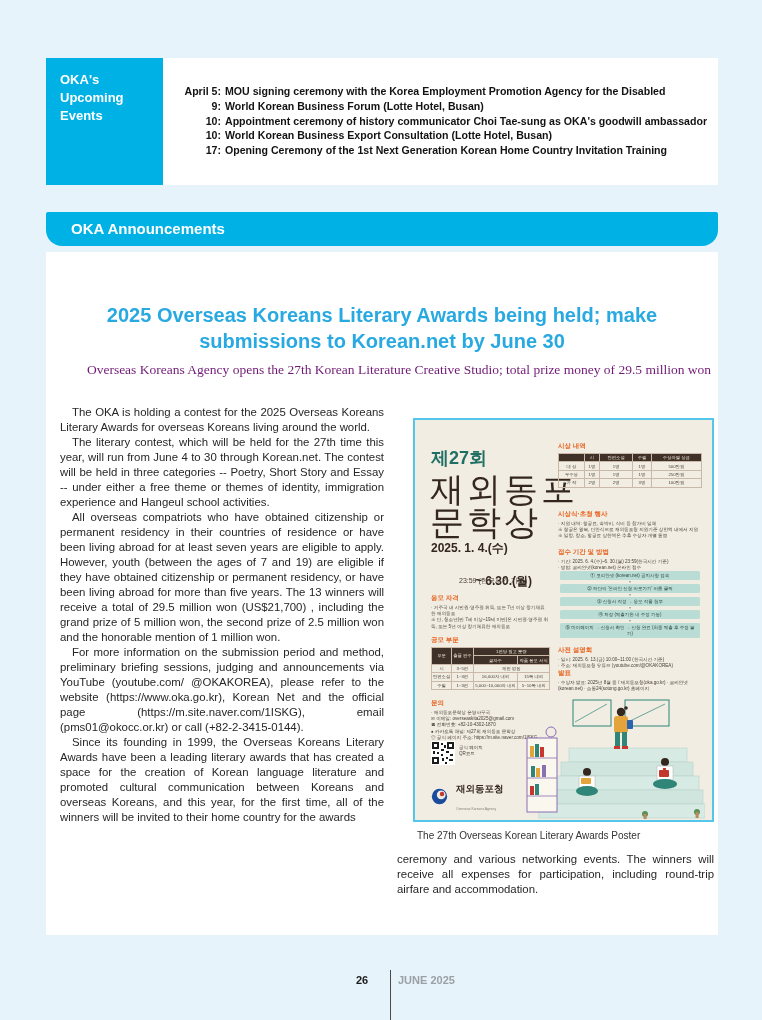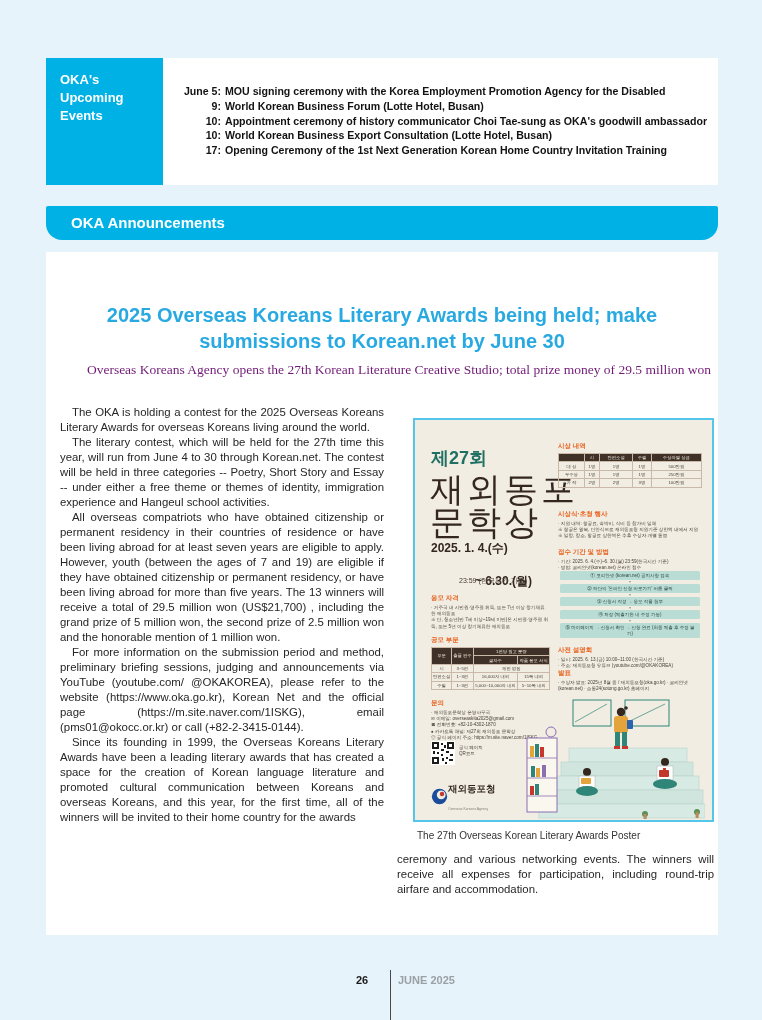--- a/index.html
+++ b/index.html
@@ -8,21 +8,21 @@
 
   
   .events-blue{position:absolute;left:46px;top:58px;width:117px;height:127px;background:#00b1e6;box-sizing:border-box;padding:13px 0 0 14px;}
   .events-blue .t{color:#fff;font-size:13px;font-weight:700;line-height:18px;white-space:pre-line;}
   .events-white{position:absolute;left:163px;top:58px;width:555px;height:127px;background:#fff;box-sizing:border-box;padding:26px 0 0 10px;}
   .ev-line{display:flex;font-size:10.6px;font-weight:700;color:#121212;line-height:14.8px;}
   .ev-pre{width:48px;text-align:right;flex:none;}
   .ev-txt{margin-left:4px;}
 
   
-  .banner{position:absolute;left:46px;top:206px;width:672px;height:34px;background:#00b1e6;border-radius:2px 2px 16px 16px;box-sizing:border-box;color:#fff;font-size:15px;font-weight:700;line-height:34px;padding-left:25px;}
+  .banner{position:absolute;left:46px;top:212px;width:672px;height:34px;background:#00b1e6;border-radius:2px 2px 16px 16px;box-sizing:border-box;color:#fff;font-size:15px;font-weight:700;line-height:34px;padding-left:25px;}
   .content{position:absolute;left:46px;top:252px;width:672px;height:683px;background:#fff;}
 
   .headline{position:absolute;left:0;top:50px;width:100%;text-align:center;color:#29a9e1;font-size:20px;font-weight:700;line-height:26px;}
   .subheadline{position:absolute;left:17px;top:110px;width:100%;text-align:center;font-family:"Liberation Serif",serif;font-size:13.5px;color:#701a75;}
 
   .col-left{position:absolute;left:14px;top:153px;width:324px;}
   .col-left p{margin:0;font-size:11.4px;line-height:15px;color:#262626;text-align:justify;text-indent:12px;}
   .caption{position:absolute;left:371px;top:578px;font-size:10px;color:#333;}
   .col-right-p{position:absolute;left:351px;top:600px;width:317px;font-size:11.4px;line-height:15px;color:#262626;text-align:justify;margin:0;}
 
@@ -53,42 +53,42 @@
   .p-ann{left:143px;top:249px;width:144px;}
   .p-illu{left:110px;top:276px;}
   table.ptab{width:100%;border-collapse:collapse;font-size:4.3px;color:#4a4038;}
   table.ptab th,table.ptab td{border:0.5px solid #c9b9a6;padding:1.2px 0.5px;text-align:center;font-weight:400;}
   table.ptab thead th{background:#3f3028;color:#f0ead9;}
   .p-step{background:#b9dcd5;border-radius:1.5px;font-size:4.5px;line-height:5.6px;color:#2e4a44;text-align:center;padding:1.6px 3px;margin:0 2px;}
   .p-arrow{text-align:center;font-size:3.5px;line-height:4.2px;color:#7fa49c;}
   .qr-row{display:flex;align-items:flex-start;}
   .qr-label{font-size:4.5px;line-height:6px;color:#4a4038;margin-left:4px;margin-top:4px;white-space:pre-line;}
   .logo-row{display:flex;align-items:center;}
-  .logo-txt{margin-left:0;}
+  .logo-txt{margin-left:8px;}
   .logo-name{font-size:9.5px;font-weight:700;color:#33271f;line-height:10px;}
   .logo-sub{font-size:3.4px;color:#8a7f72;}
 
   
   .f-num{position:absolute;left:340px;top:974px;width:44px;text-align:center;font-size:11px;font-weight:700;color:#1c1c1c;}
   .f-bar{position:absolute;left:390px;top:970px;width:1px;height:50px;background:#4a4a4a;}
   .f-issue{position:absolute;left:398px;top:974px;font-size:11px;font-weight:700;color:#9aa0a5;}
 </style>
 </head>
 <body>
 
 <div class="page">
 
   <div class="events-blue">
     <div class="t">OKA's
 Upcoming
 Events</div>
   </div>
   <div class="events-white">
     <div class="ev-line">
-      <span class="ev-pre">June 5:</span>
+      <span class="ev-pre">April 5:</span>
       <span class="ev-txt">MOU signing ceremony with the Korea Employment Promotion Agency for the Disabled</span>
     </div>
     <div class="ev-line">
       <span class="ev-pre">9:</span>
       <span class="ev-txt">World Korean Business Forum (Lotte Hotel, Busan)</span>
     </div>
     <div class="ev-line">
       <span class="ev-pre">10:</span>
       <span class="ev-txt">Appointment ceremony of history communicator Choi Tae-sung as OKA's goodwill ambassador</span>
     </div>

